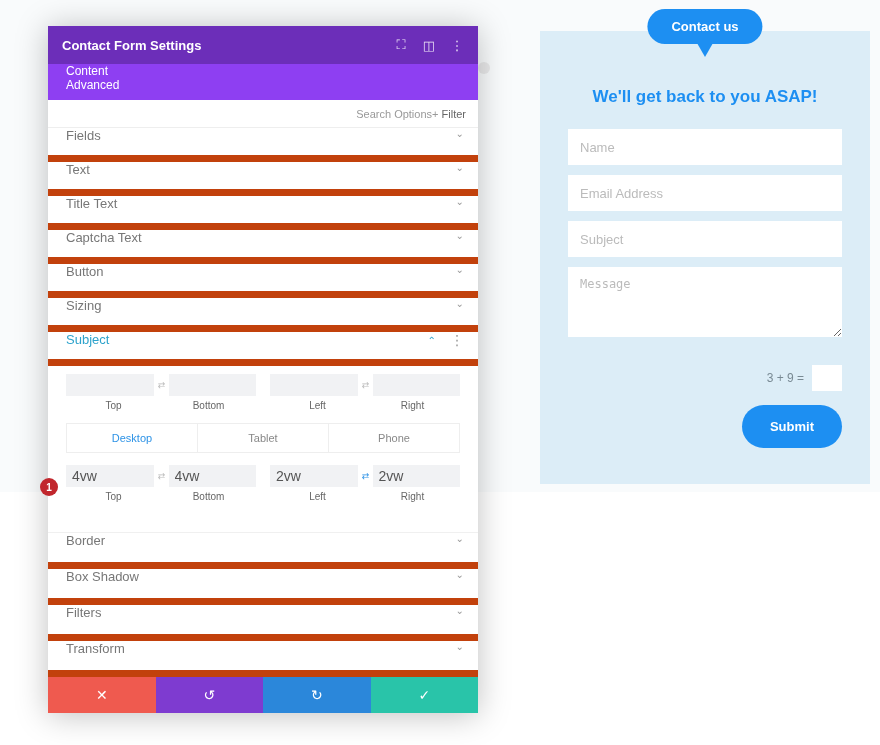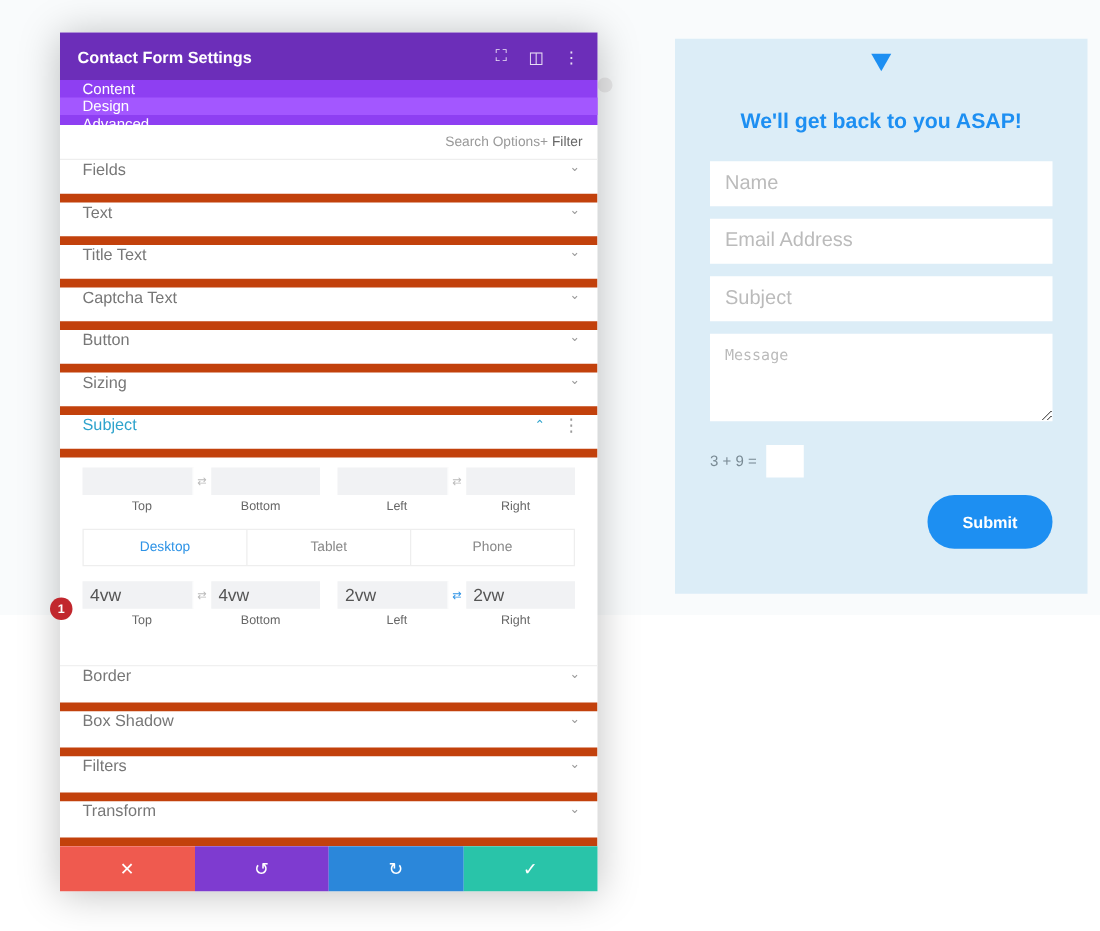--- a/index.html
+++ b/index.html
@@ -56,25 +56,25 @@
 
 
 .marker { position: absolute; width: 18px; height: 18px; border-radius: 50%; background: #c1272d; color: #fff; font-size: 10px; font-weight: bold; display: flex; align-items: center; justify-content: center; z-index: 20; }
 
 
 .preview { position: absolute; left: 540px; top: 9px; width: 330px; z-index: 5; }
 .badge { position: absolute; left: 50%; transform: translateX(-50%); top: 0; background: #1d8ff2; color: #fff; padding: 10px 24px; border-radius: 30px; font-size: 13px; font-weight: 600; }
 .badge-arrow { position: absolute; left: 50%; transform: translateX(-50%); top: 34px; width: 0; height: 0; border-left: 8px solid transparent; border-right: 8px solid transparent; border-top: 14px solid #1d8ff2; }
 .form-card { margin-top: 22px; background: #dcedf7; padding: 56px 28px 36px 28px; }
 .form-heading { color: #1d8ff2; font-weight: 700; font-size: 17px; text-align: center; margin-bottom: 22px; }
-.form-input { width: 100%; height: 36px; background: #fff; border: none; padding: 16px 12px; font-size: 16px; color: #333; margin-bottom: 10px; }
+.form-input { width: 100%; height: 36px; background: #fff; border: none; padding: 16px 12px; font-size: 13px; color: #333; margin-bottom: 10px; }
 .form-input::placeholder { color: #bbb; }
 .form-textarea { width: 100%; height: 70px; background: #fff; border: none; padding: 10px 12px; font-size: 12px; resize: vertical; margin-bottom: 14px; }
 .form-textarea::placeholder { color: #bbb; }
-.captcha-row { display: flex; align-items: center; justify-content: flex-start; gap: 8px; margin-bottom: 14px; }
+.captcha-row { display: flex; align-items: center; justify-content: flex-end; gap: 8px; margin-bottom: 14px; margin-top: 10px; }
 .captcha-text { font-size: 12px; color: #798a94; }
 .captcha-box { width: 30px; height: 26px; background: #fff; border: none; }
 .submit-btn { float: right; background: #1d8ff2; color: #fff; border: none; padding: 14px 28px; border-radius: 30px; font-size: 13px; font-weight: 600; cursor: pointer; }
 
 
 .close-peek { position: absolute; left: 478px; top: 62px; width: 12px; height: 12px; border-radius: 50%; background: #ddd; opacity: 0.6; z-index: 3; }
 </style>
 </head>
 <body>
 
@@ -84,21 +84,20 @@
   <div class="panel-header">
     <span class="panel-title">Contact Form Settings</span>
     <div class="header-icons">
       <span>⛶</span>
       <span>◫</span>
       <span>⋮</span>
     </div>
   </div>
   <div class="tabs">
     <div class="tab">Content</div>
-    <div class="tab active">Design</div>
     <div class="tab">Advanced</div>
   </div>
   <div class="search-row">
     <span class="search-text">Search Options</span>
     <span class="filter-btn">Filter</span>
   </div>
   <div class="sections">
     <div class="section-row">
         <span class="section-label">Fields</span>
         <span class="chevron">⌄</span>
@@ -210,20 +209,21 @@
     <div class="abtn blue">↻</div>
     <div class="abtn green">✓</div>
   </div>
 </div>
 
 <div class="marker" style="left:40px; top:478px">1</div>
 
 <div class="close-peek"></div>
 
 <div class="preview">
+  <div class="badge">Contact us</div>
   <div class="badge-arrow"></div>
   <div class="form-card">
     <div class="form-heading">We'll get back to you ASAP!</div>
     <input class="form-input" placeholder="Name" style="">
     <input class="form-input" placeholder="Email Address" style="">
     <input class="form-input" placeholder="Subject" style="">
     <textarea class="form-textarea" placeholder="Message" style=""></textarea>
     <div class="captcha-row">
       <span class="captcha-text">3 + 9 =</span>
       <input class="captcha-box" style="">

